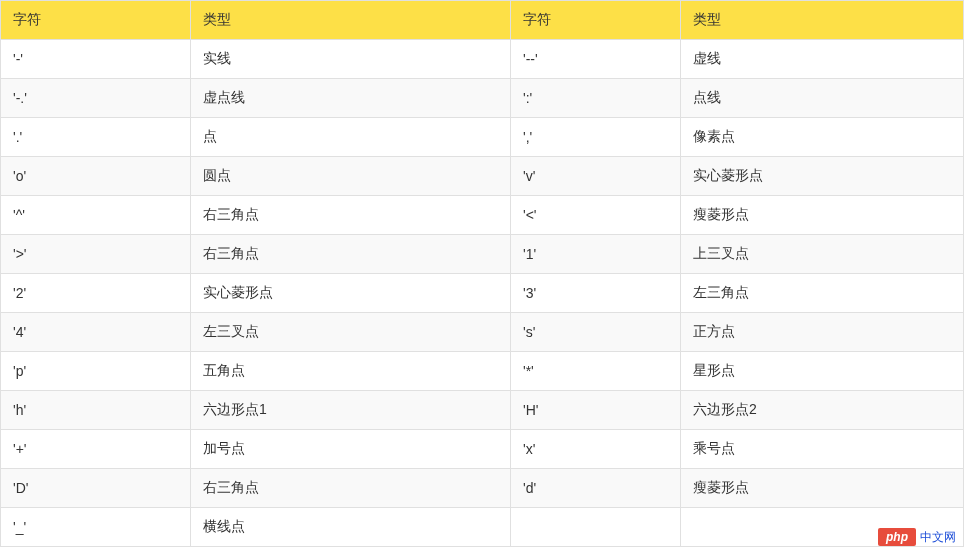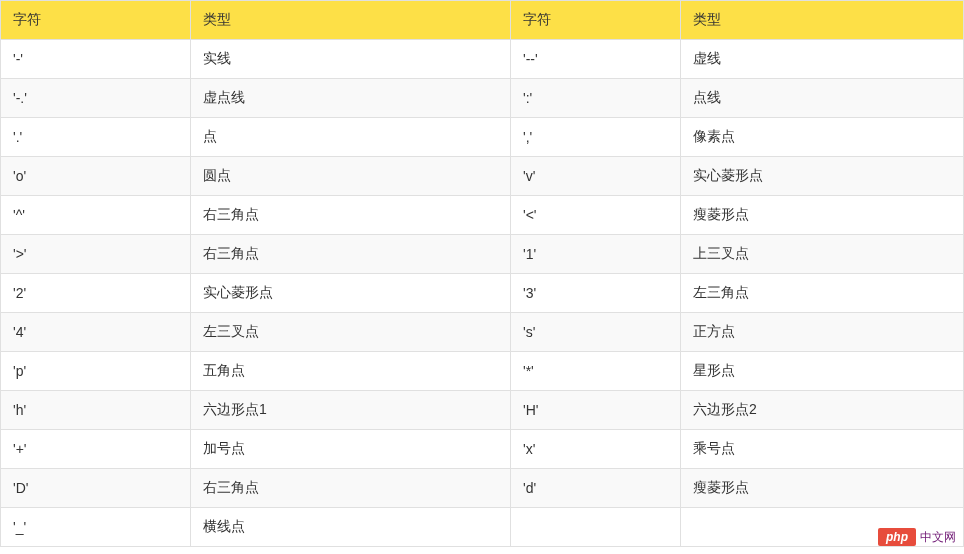--- a/index.html
+++ b/index.html
@@ -62,21 +62,21 @@
     .watermark-badge {
       background: #e74c3c;
       color: #fff;
       font-weight: bold;
       font-style: italic;
       font-size: 12px;
       padding: 2px 8px;
       border-radius: 2px;
     }
     .watermark-text {
-      color: #701a75;
+      color: #1d4ed8;
       font-size: 12px;
     }
   </style>
 </head>
 <body>
 
 <table>
   <thead>
     <tr>
       <th class="col-char">字符</th>

